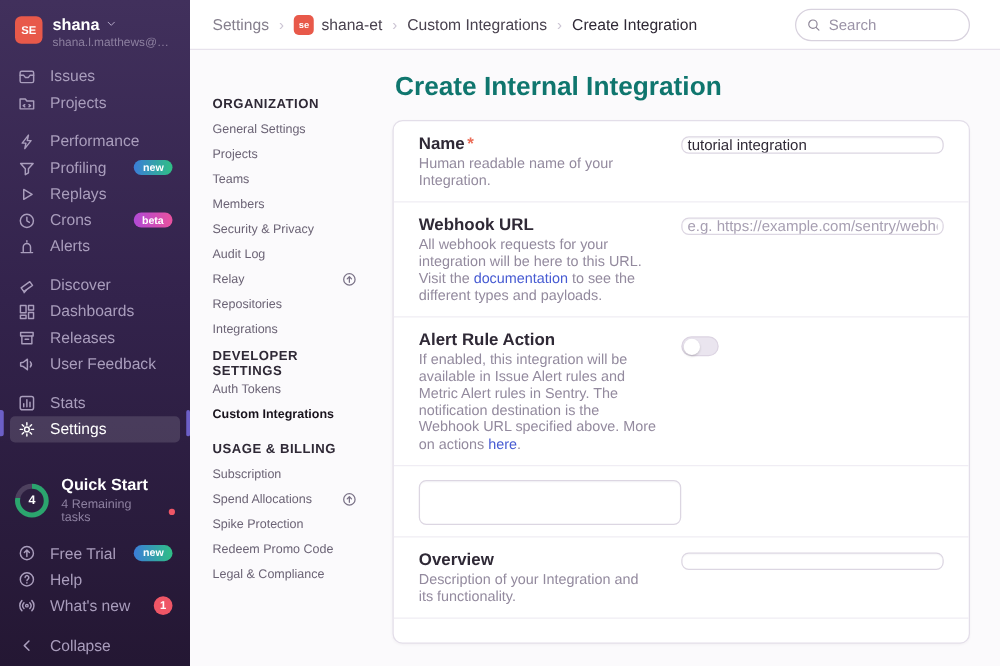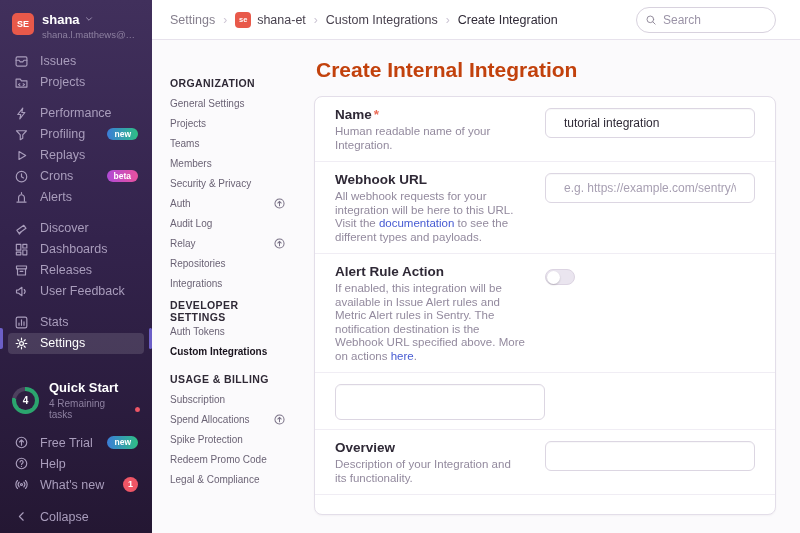--- a/index.html
+++ b/index.html
@@ -90,38 +90,38 @@
   .nav-header { font-size:10.5px; font-weight:700; letter-spacing:.4px; color:#2f2936; height:20px; display:flex; align-items:center; }
   .nav-section { margin-top:8px; }
   .nav-section.first { margin-top:12px; }
   .nav-item { height:20px; display:flex; align-items:center; justify-content:space-between;
     font-size:10px; color:#6b6375; cursor:pointer; white-space:nowrap;text-align:right; }
   .nav-item.active { color:#18121c; font-weight:700; }
   .nav-item .power { width:13px; height:13px; color:#7a7287; display:flex; flex:none; }
   .nav-item .power svg { width:13px; height:13px; }
   
   .main { flex:1; padding:14px 24px 0 14px; min-width:0; overflow:hidden; }
-  .page-title { font-size:21px; font-weight:700; color:#c2410c; margin:4px 0 14px 2px; }
+  .page-title { font-size:21px; font-weight:700; color:#0f766e; margin:4px 0 14px 2px; }
   .panel { background:#fff; border:1px solid #e3dee9; border-radius:8px;
     box-shadow:0 1px 2px rgba(43,34,51,.04); overflow:hidden; }
   .panel-header {
     background:#faf9fb; border-bottom:1px solid #e7e2ec; padding:8px 20px;
     font-size:10.5px; font-weight:700; letter-spacing:.5px; color:#2f2936;
   }
   .row { display:flex; justify-content:space-between; gap:20px; padding:10px 20px 9px 20px; }
   .row + .row { border-top:1px solid #f0edf4; }
   .desc { width:238px; min-width:0; }
   .f-label { font-size:13.5px; font-weight:700; color:#2f2936; margin-bottom:3px; }
   .req { color:var(--required-red,#eb6c57); margin-left:2px; font-weight:700; }
   .f-help { font-size:11.5px; line-height:13.5px; color:#938a9e; }
   .f-help .link { color:var(--link-blue,#465ad2); cursor:pointer; }
   .ctrl { width:210px; min-width:210px; position:relative; padding-top:1px; }
   .ctrl input[type=text], .ctrl textarea {
     width:100%; border:1px solid #dcd6e2; border-radius:6px; background:#fff;
-    padding:0 18px; height:30px; font-size:12px; color:#2f2936; outline:none;
+    padding:0 4px; height:14px; font-size:12px; color:#2f2936; outline:none;
     font-family:inherit; box-shadow:inset 0 1px 1px rgba(43,34,51,.03);
   }
   .ctrl textarea { padding:7px 10px; resize:none; display:block; }
   .ctrl input::placeholder, .ctrl textarea::placeholder { color:#a79fb2; }
   .toggle { width:30px; height:16px; border-radius:9px; background:#eae5ef; border:1px solid #dcd4e2;
     position:relative; cursor:pointer; margin-top:4px; }
   .toggle .knob { width:13px; height:13px; border-radius:50%; background:#fff; position:absolute;
     top:0.5px; left:1px; box-shadow:0 1px 2px rgba(0,0,0,.18); }
   svg { fill:none; stroke:currentColor; stroke-width:1.4; stroke-linecap:round; stroke-linejoin:round; }
 </style>
@@ -406,29 +406,20 @@
             <div class="nav-item">
               <span>Members</span>
 
             </div>
 
             <div class="nav-item">
               <span>Security &amp; Privacy</span>
 
             </div>
 
-            <div class="nav-item">
-              <span>Auth</span>
-              <span class="power">
-                <svg viewBox="0 0 18 18">
-                  <circle cx="9" cy="9" r="6.3"></circle>
-                  <path d="M9 12.2V6.2M6.6 8.4L9 6l2.4 2.4"></path>
-                </svg>
-              </span>
-            </div>
 
             <div class="nav-item">
               <span>Audit Log</span>
 
             </div>
 
             <div class="nav-item">
               <span>Relay</span>
               <span class="power">
                 <svg viewBox="0 0 18 18">

